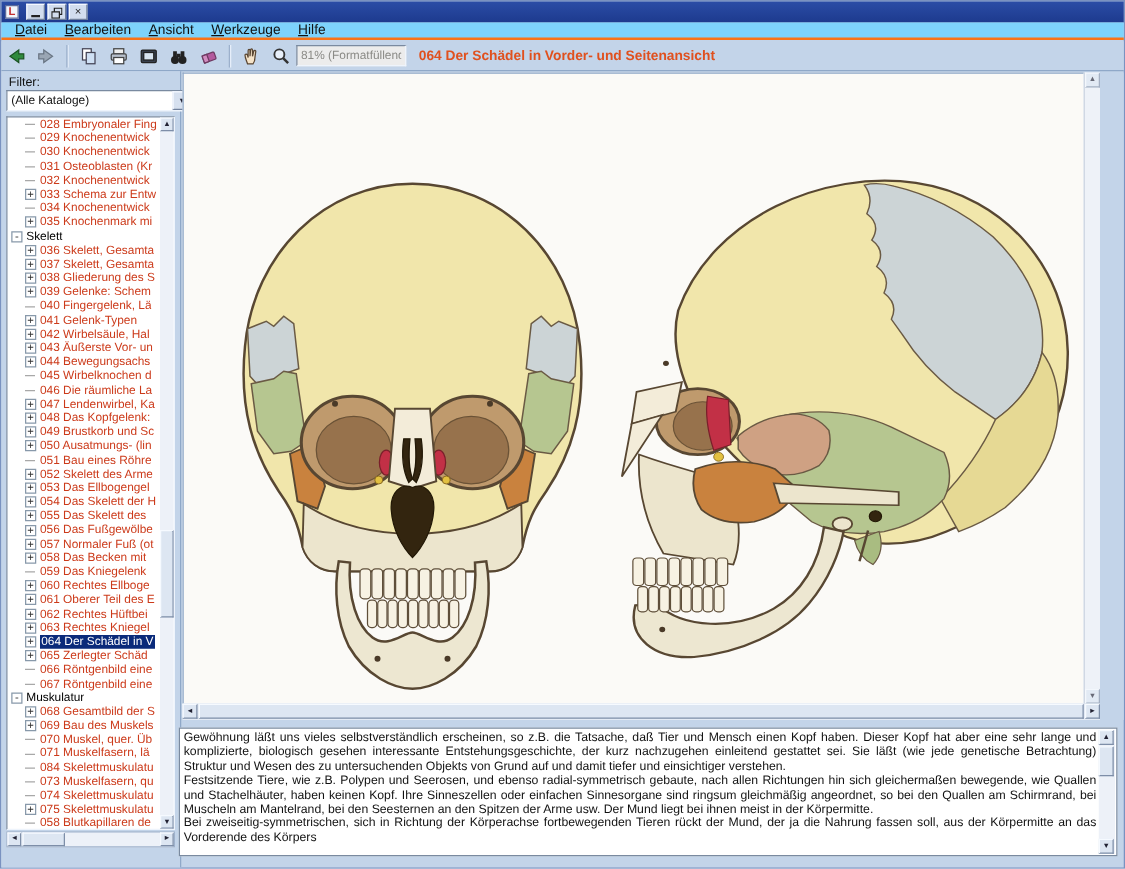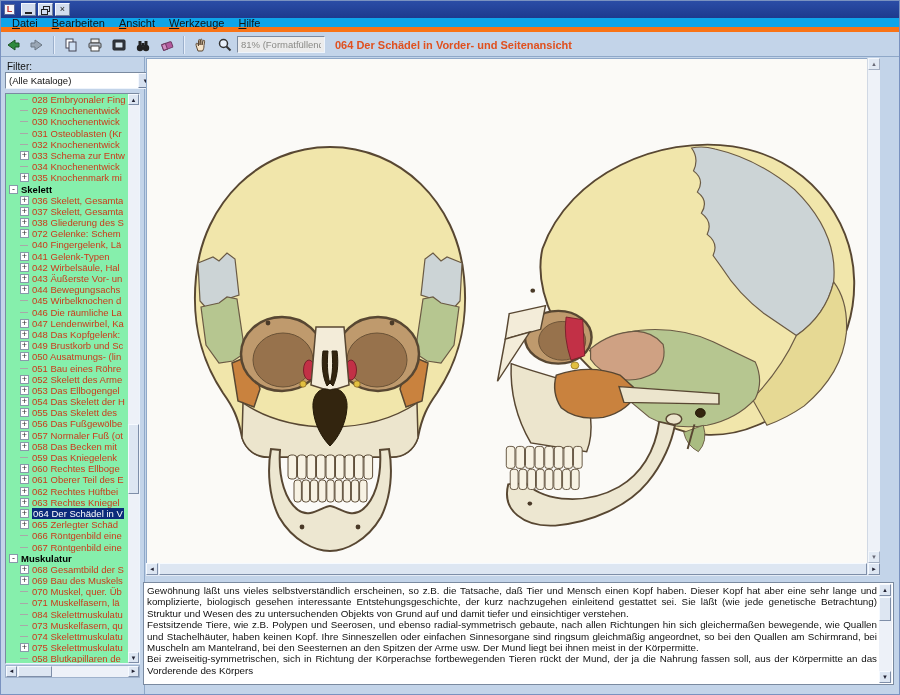--- a/index.html
+++ b/index.html
@@ -10,22 +10,22 @@
   .titlebar { position:absolute; left:0; top:0; width:900px; height:17px;
     background:linear-gradient(180deg,#2b4da6,#1d3a8e); display:flex; align-items:center; padding:0 3px; }
   .app-icon { width:11px; height:11px; background:#f4f6fa; border:1px solid #5a6a9a; color:#c23030;
     font-size:9px; font-weight:bold; line-height:9px; text-align:center; margin-right:4px; }
   .title-text { color:#fff; font-size:11px; font-weight:bold; flex:1; white-space:nowrap; }
   .winbtn { width:15px; height:13px; background:#d2ddee; border:1px solid; border-color:#f4f8ff #70809c #70809c #f4f8ff;
     margin-left:2px; font-size:9px; line-height:11px; text-align:center; color:#222; cursor:default; }
   .winbtn svg { display:block; margin:2px auto; }
 
   
-  .menubar { position:absolute; left:0; top:17px; width:900px; height:14px; background:#0ea5e9;
-    display:flex; align-items:center; padding-left:4px; border-bottom:5px solid #f97316; }
+  .menubar { position:absolute; left:0; top:17px; width:900px; height:14px; background:#7dd3fc;
+    display:flex; align-items:center; padding-left:4px; border-bottom:2px solid #f97316; }
   .menu-item { display:inline-block; font-size:11px; color:#111; padding:0 7px; }
   .menu-item::first-letter { text-decoration:underline; }
 
   
   .toolbar { position:absolute; left:0; top:32px; width:900px; height:24px; background:#c3d4e9;
     border-bottom:1px solid #8fa8c8; display:flex; align-items:center; }
   .tbtn { width:24px; height:21px; display:flex; align-items:center; justify-content:center; }
   .tsep { width:2px; height:18px; border-left:1px solid #9cb0cc; border-right:1px solid #e6eefa; margin:0 4px; }
   .zoom-input { width:88px; height:17px; font-size:9.5px; color:#8a8a86; background:#ececec;
     border:1px solid; border-color:#7a8aa0 #eef4fc #eef4fc #7a8aa0; padding:0 3px; font-family:"Liberation Sans",sans-serif; }
@@ -34,30 +34,30 @@
   
   .sidebar { position:absolute; left:0; top:56px; width:144px; height:639px; background:#c3d4e9;
     border-right:1px solid #8fa8c8; }
   .filter-label { position:absolute; left:6px; top:4px; font-size:10px; color:#111; }
   .filter-select { position:absolute; left:4px; top:15px; width:149px; height:17px; background:#fff;
     border:1px solid; border-color:#7a8aa0 #eef4fc #eef4fc #7a8aa0; font-size:9.5px; display:flex; align-items:center; }
   .filter-value { flex:1; padding-left:3px; color:#111; white-space:nowrap; overflow:hidden; }
   .dd-btn { width:15px; height:15px; background:#d6e0ef; border:1px solid; border-color:#f4f8ff #70809c #70809c #f4f8ff;
     font-size:6px; color:#223; text-align:center; line-height:14px; }
 
-  .tree-box { position:absolute; left:4px; top:36px; width:135px; height:571px; background:#86efac;
+  .tree-box { position:absolute; left:4px; top:36px; width:135px; height:571px; background:#ffffff;
     border:1px solid; border-color:#7a8aa0 #eef4fc #eef4fc #7a8aa0; overflow:hidden; }
   .tree-rows { position:absolute; left:0; top:0; width:122px; height:571px; overflow:hidden; }
   .tree-row { height:11.2px; line-height:11.2px; font-size:9.5px; white-space:nowrap; display:flex; align-items:center; padding-left:14px; }
   .tree-row.cat { padding-left:3px; }
   .tree-row .ebox { flex:0 0 9px; width:9px; height:9px; background:#fff; border:1px solid #8899aa; color:#333;
     font-size:9px; line-height:7px; text-align:center; margin-right:3px; }
   .tree-row .dash { flex:0 0 8px; width:8px; height:0; border-top:1px solid #a8a8a8; margin-right:4px; }
   .tree-label { color:#cc3a1a; overflow:hidden; white-space:nowrap; }
-  .tree-row.cat .tree-label { color:#000; font-weight:bold; }
+  .tree-row.cat .tree-label { color:#000; font-weight:normal; }
   .tree-row.selected .tree-label { background:#0a2a7a; color:#fff; padding:0 1px; }
 
   
   .sb-btn { position:absolute; background:#dde6f2; border:1px solid; border-color:#f6faff #7e8ea8 #7e8ea8 #f6faff;
     color:#223; text-align:center; }
   .sb-thumb { position:absolute; background:#dde6f2; border:1px solid; border-color:#f6faff #7e8ea8 #7e8ea8 #f6faff; }
   .arrow-glyph { font-size:6px; line-height:10px; display:block; }
 
   .tree-vscroll { position:absolute; right:0; top:0; width:11px; height:569px; background:#edf1f8; }
   .tree-hscroll { position:absolute; left:4px; top:608px; width:135px; height:13px; background:#edf1f8;
@@ -243,21 +243,21 @@
           <div class="tree-row">
             <span class="ebox">+</span>
             <span class="tree-label">037 Skelett, Gesamta</span>
           </div>
           <div class="tree-row">
             <span class="ebox">+</span>
             <span class="tree-label">038 Gliederung des S</span>
           </div>
           <div class="tree-row">
             <span class="ebox">+</span>
-            <span class="tree-label">072 Gelenke: Schem</span>
+            <span class="tree-label">039 Gelenke: Schem</span>
           </div>
           <div class="tree-row">
             <span class="dash"></span>
             <span class="tree-label">040 Fingergelenk, Lä</span>
           </div>
           <div class="tree-row">
             <span class="ebox">+</span>
             <span class="tree-label">041 Gelenk-Typen</span>
           </div>
           <div class="tree-row">

